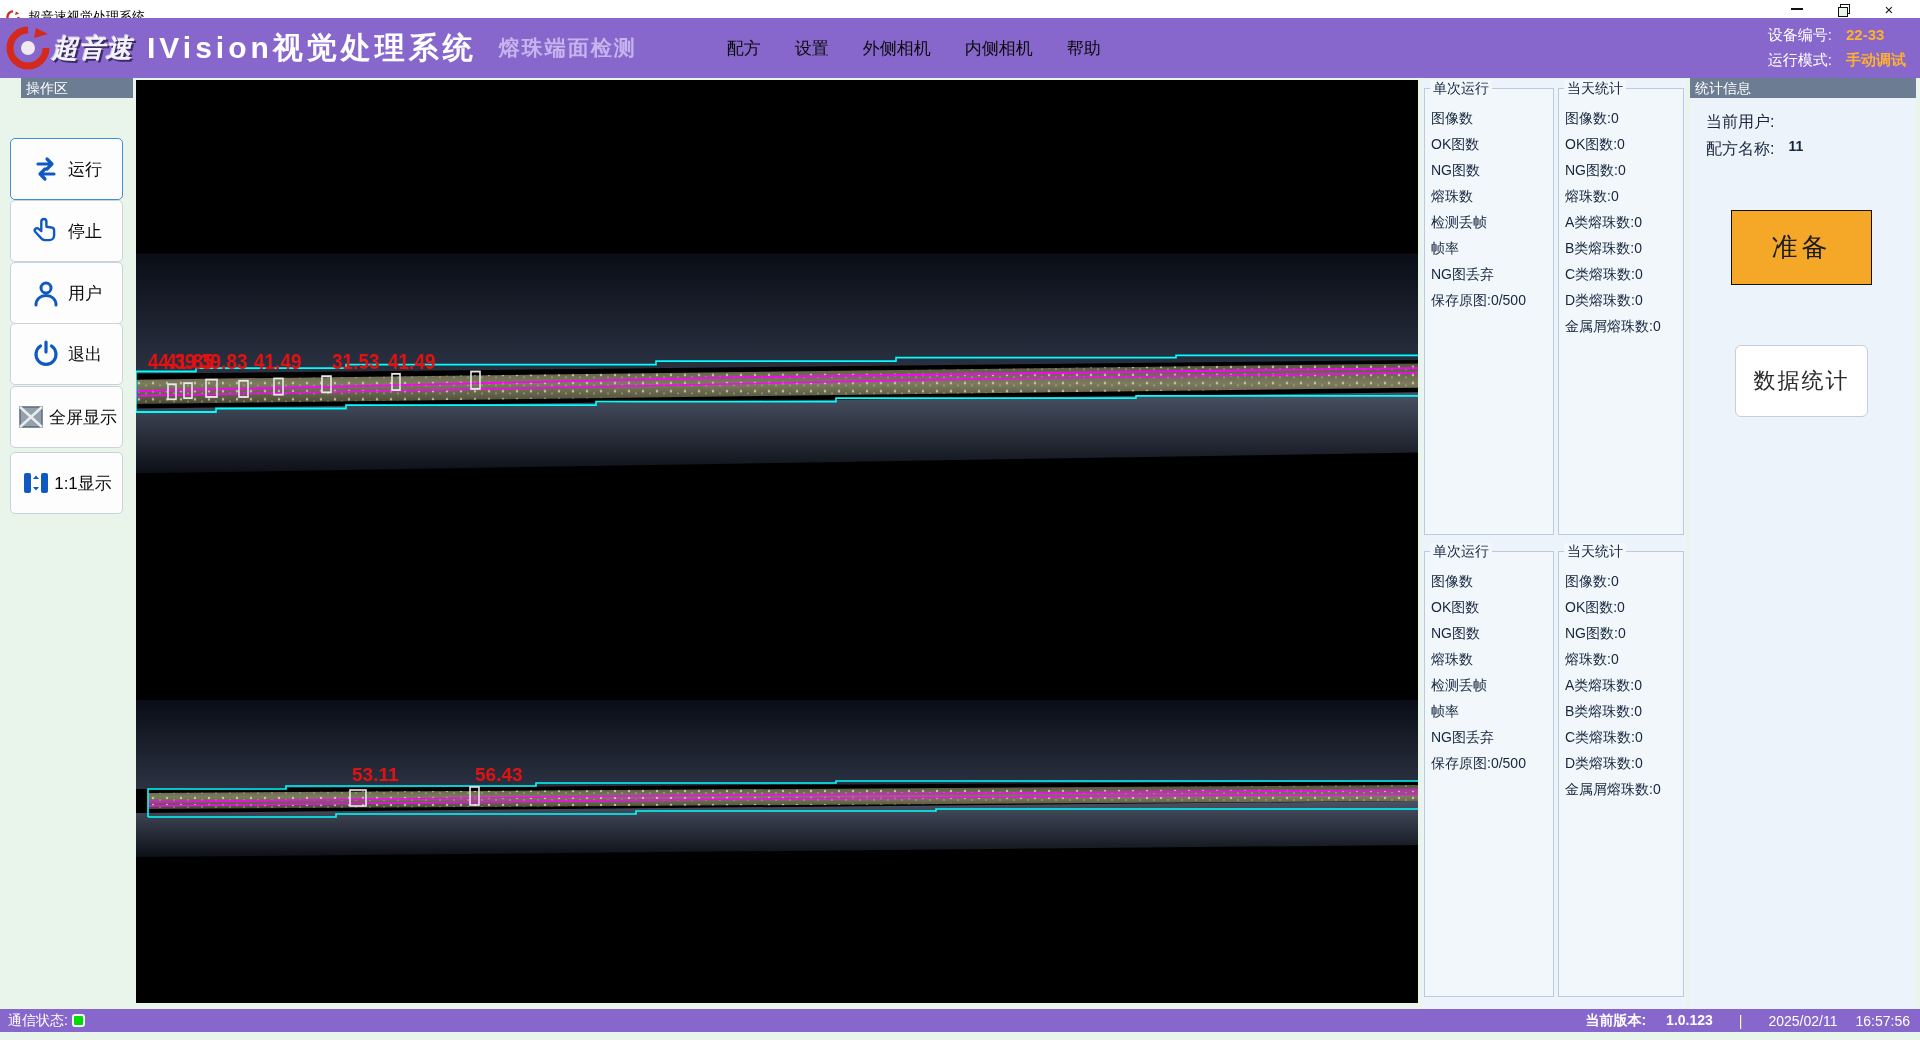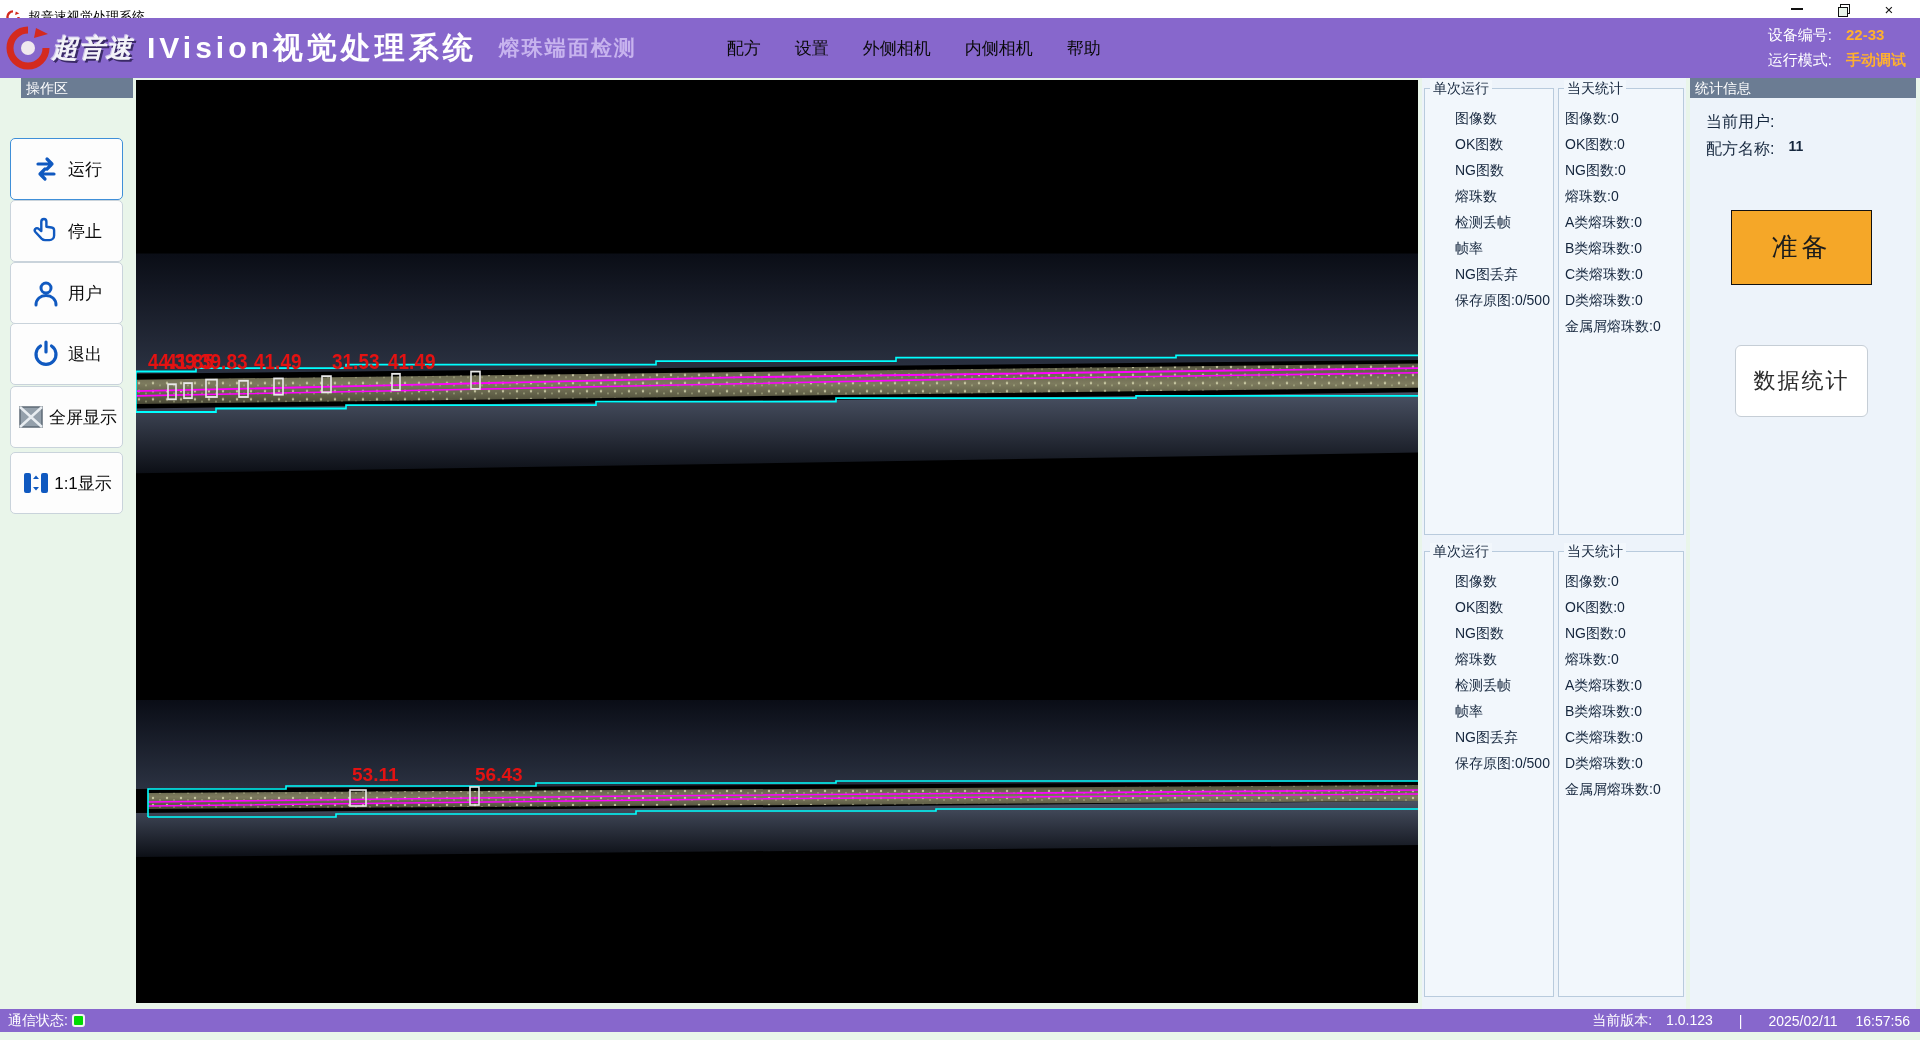--- a/index.html
+++ b/index.html
@@ -49,40 +49,40 @@
   .cam-svg { width:100%; height:100%; display:block; }
   .measure-text { fill:#e31212; font-family:"Liberation Sans",sans-serif; font-size:19px; font-weight:bold; }
   .ann-box { fill:none; stroke:#e9e9e9; stroke-width:1.6; }
 
   
   .stats-panel { position:absolute; left:1422px; top:78px; width:264px; height:932px; background:#edf3fa; }
   .stats-section { position:absolute; left:0; width:264px; }
   .sec1 { top:2px; height:459px; }
   .sec2 { top:465px; height:458px; }
   .groupbox { position:absolute; top:8px; bottom:4px; border:1px solid #b9cbdd; background:#f2f7fc; }
-  .gb-run { left:2px; width:130px;padding-left:24px; }
+  .gb-run { left:2px; width:130px; }
   .gb-day { left:136px; width:126px; }
   .gb-legend { position:absolute; top:-9px; left:5px; background:#f2f7fc; padding:0 3px; font-size:14px; color:#15263d; }
   .stat-list { padding:16px 0 0 6px; }
   .stat-row { font-size:14px; color:#15263d; line-height:26px; white-space:nowrap; }
 
   
   .info-panel { position:absolute; left:1690px; top:78px; width:226px; height:932px; background:#edf3fa; }
   .info-rows { padding:10px 0 0 16px; font-size:16px; color:#15263d; }
   .info-row { display:flex; align-items:baseline; line-height:27px; }
   .info-row .ival { margin-left:14px; font-size:14px; font-weight:bold; position:relative; top:-3px; }
   .btn-prepare { position:absolute; left:41px; top:132px; width:141px; height:75px; background:#f5a728; border:1px solid #111; font-size:26px; color:#1c1c1c; display:flex; align-items:center; justify-content:center; cursor:default; letter-spacing:4px; }
   .btn-datastats { position:absolute; left:45px; top:267px; width:133px; height:72px; background:#fff; border:1px solid #c6ced6; border-radius:6px; font-size:22px; color:#2a2a2a; display:flex; align-items:center; justify-content:center; cursor:default; letter-spacing:2px; }
 
   
   .statusbar { position:absolute; left:0; top:1009px; width:1920px; height:23px; background:#8767cc; color:#fff; font-size:14px; display:flex; align-items:center; }
   .statusbar .left { display:flex; align-items:center; margin-left:8px; gap:4px; }
   .comm-indicator { width:13px; height:13px; background:#00dc00; border:2px solid #f2f2f2; border-radius:3px; }
   .statusbar .right { position:absolute; right:10px; display:flex; align-items:center; gap:26px; }
-  .statusbar .ver-group { display:flex; gap:14px; }
+  .statusbar .ver-group { display:flex; gap:20px;font-weight:bold; }
   .statusbar .dt-group { display:flex; gap:18px; }
 </style>
 </head>
 <body>
 
 <div class="screen">
 
   <div class="titlebar">
     <svg class="app-icon" viewBox="0 0 20 20">
       <path d="M10 2 A8 8 0 1 0 18 10" fill="none" stroke="#d42a1e" stroke-width="3.4"></path>

